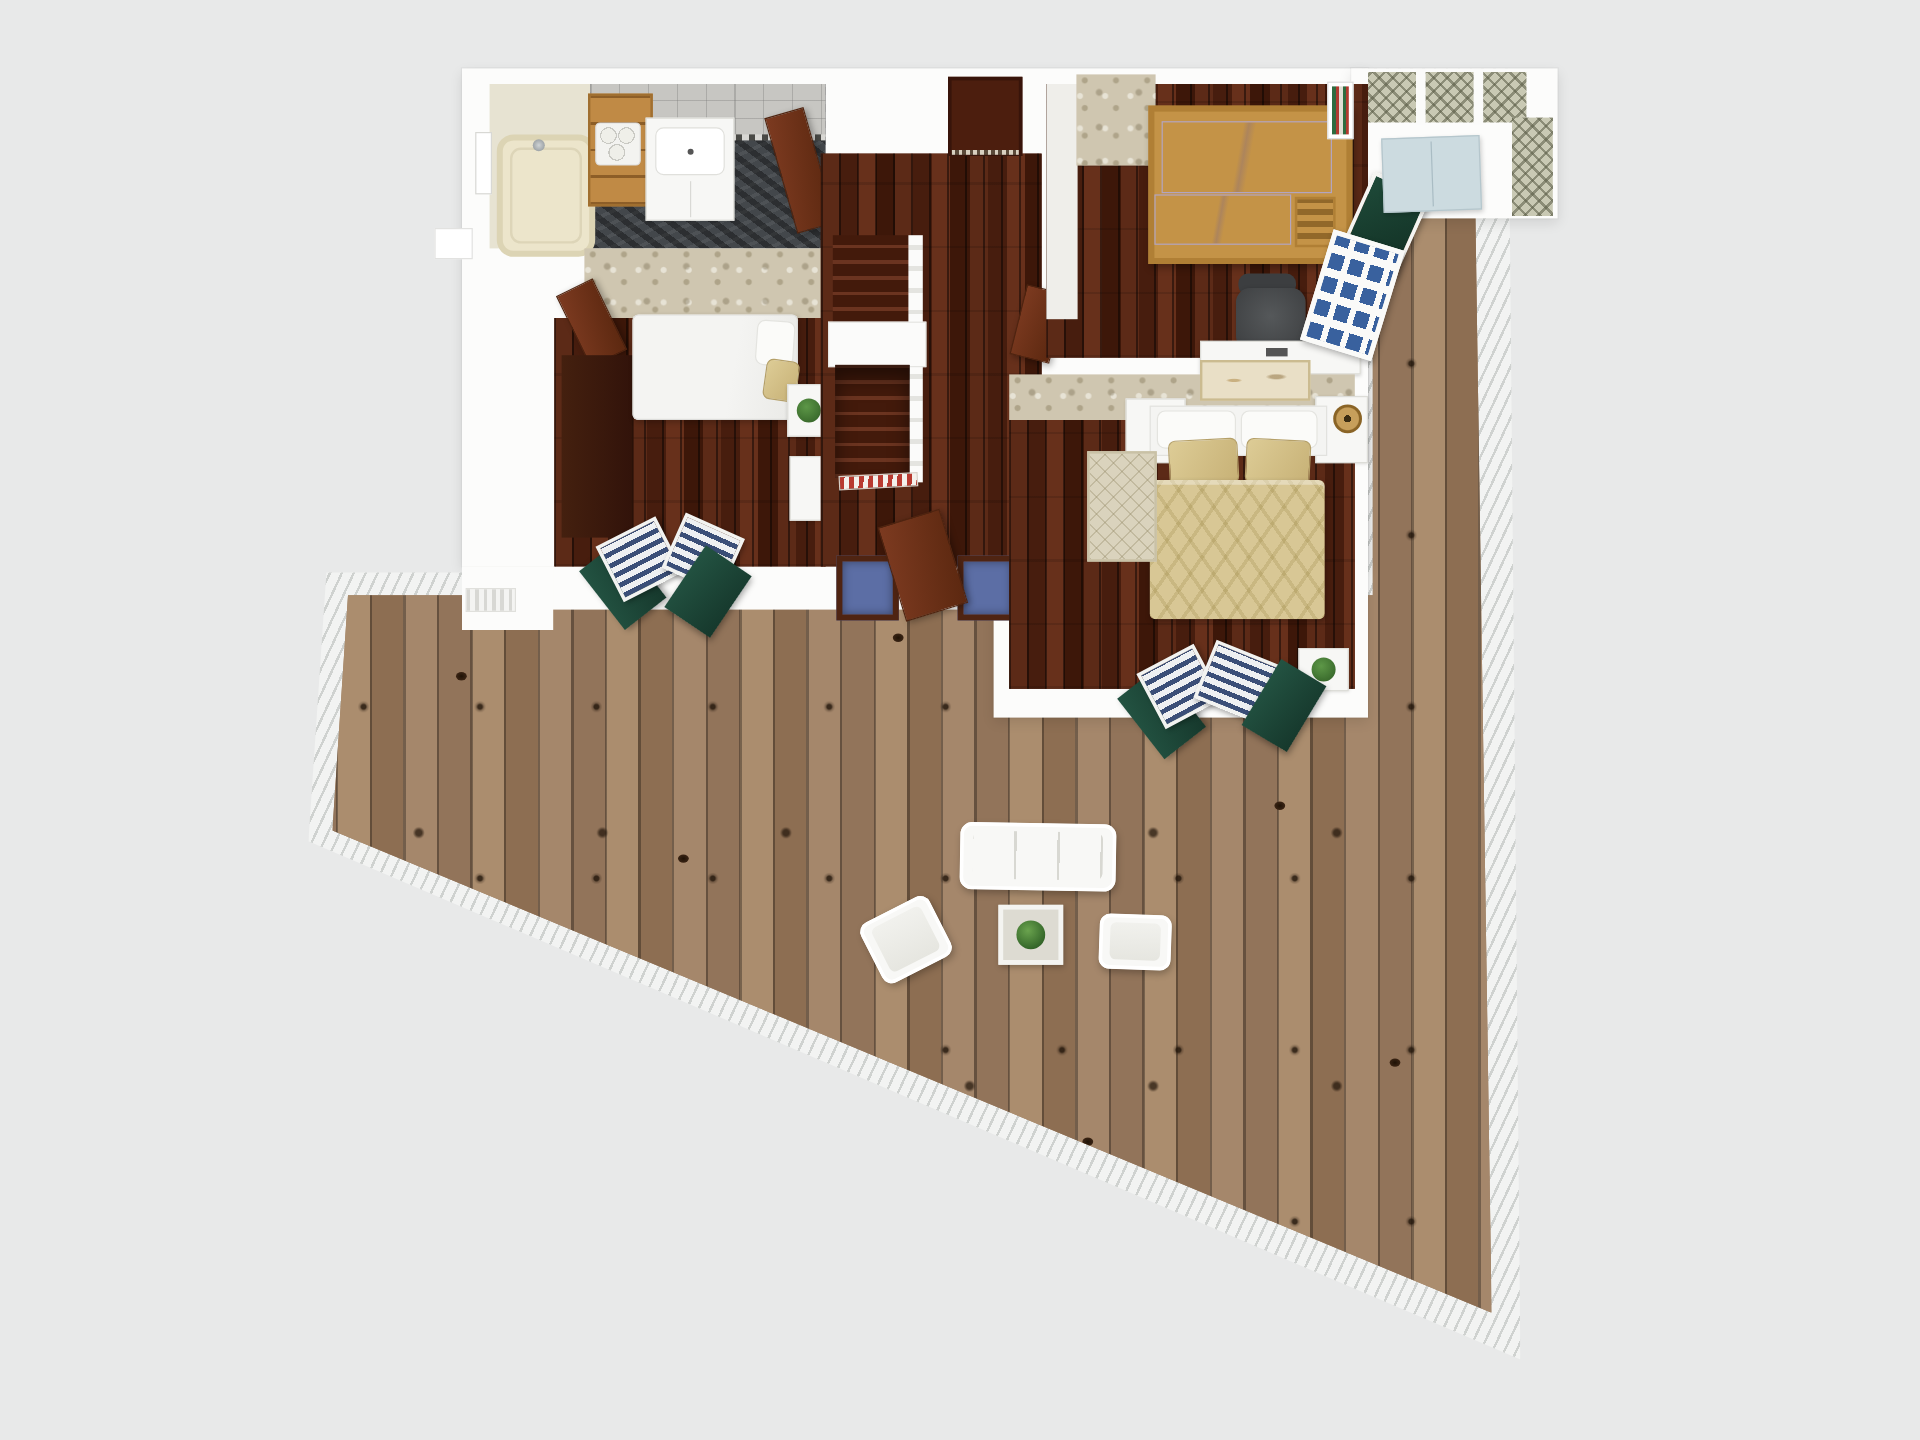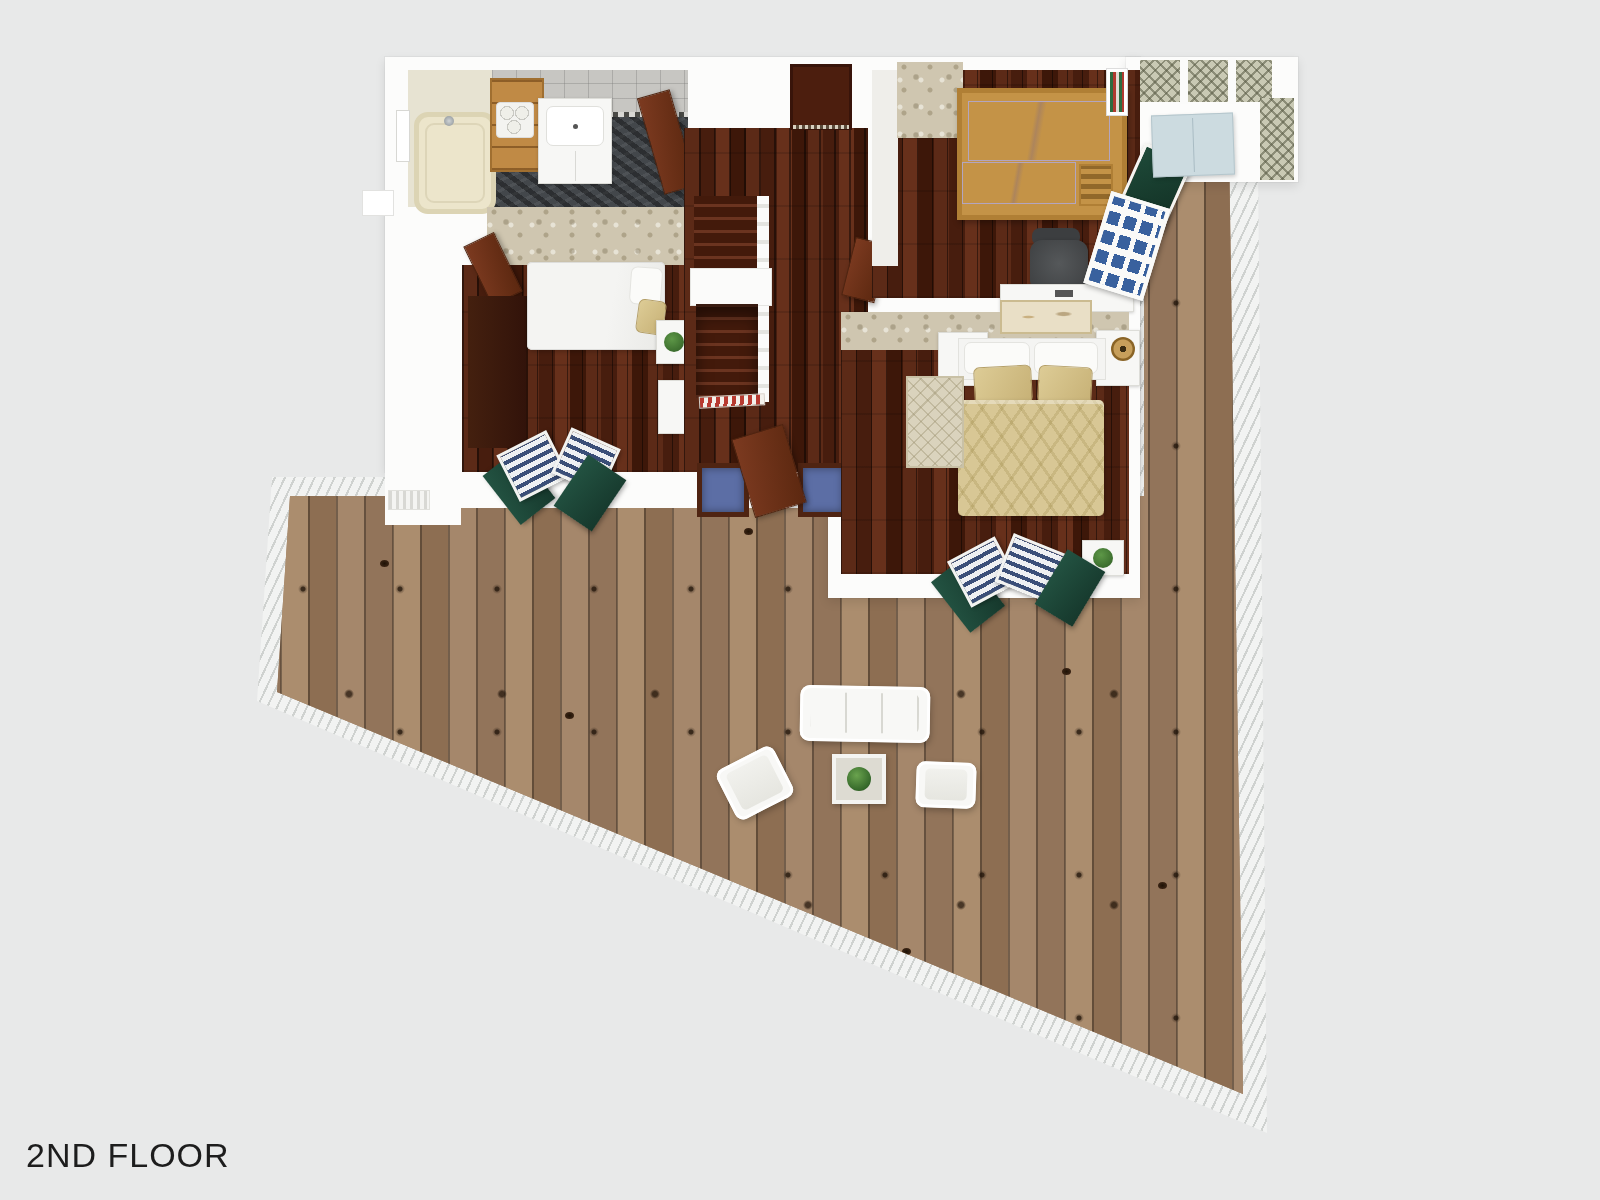--- a/index.html
+++ b/index.html
@@ -233,14 +233,13 @@
   <div class="abs lattice" style="left:1260px;top:98px;width:34px;height:82px"></div>
   <div class="abs cabinet" style="left:1152px;top:114px;width:80px;height:60px;transform:rotate(-2deg)"></div>
 
   <div class="abs grille" style="left:388px;top:490px;width:40px;height:18px"></div>
 
   <div class="abs sofa" style="left:800px;top:686px;width:130px;height:56px;transform:rotate(1deg)"></div>
   <div class="abs armchair" style="left:723px;top:755px;width:64px;height:56px;transform:rotate(-27deg)"></div>
   <div class="abs armchair" style="left:916px;top:762px;width:60px;height:46px;transform:rotate(2deg)"></div>
   <div class="abs ctable" style="left:832px;top:754px;width:46px;height:42px"></div>
 
-  <div class="abs floor-label" style="left:26px;top:1136px">2ND FLOOR</div>
 </div>
 
 </body></html>

